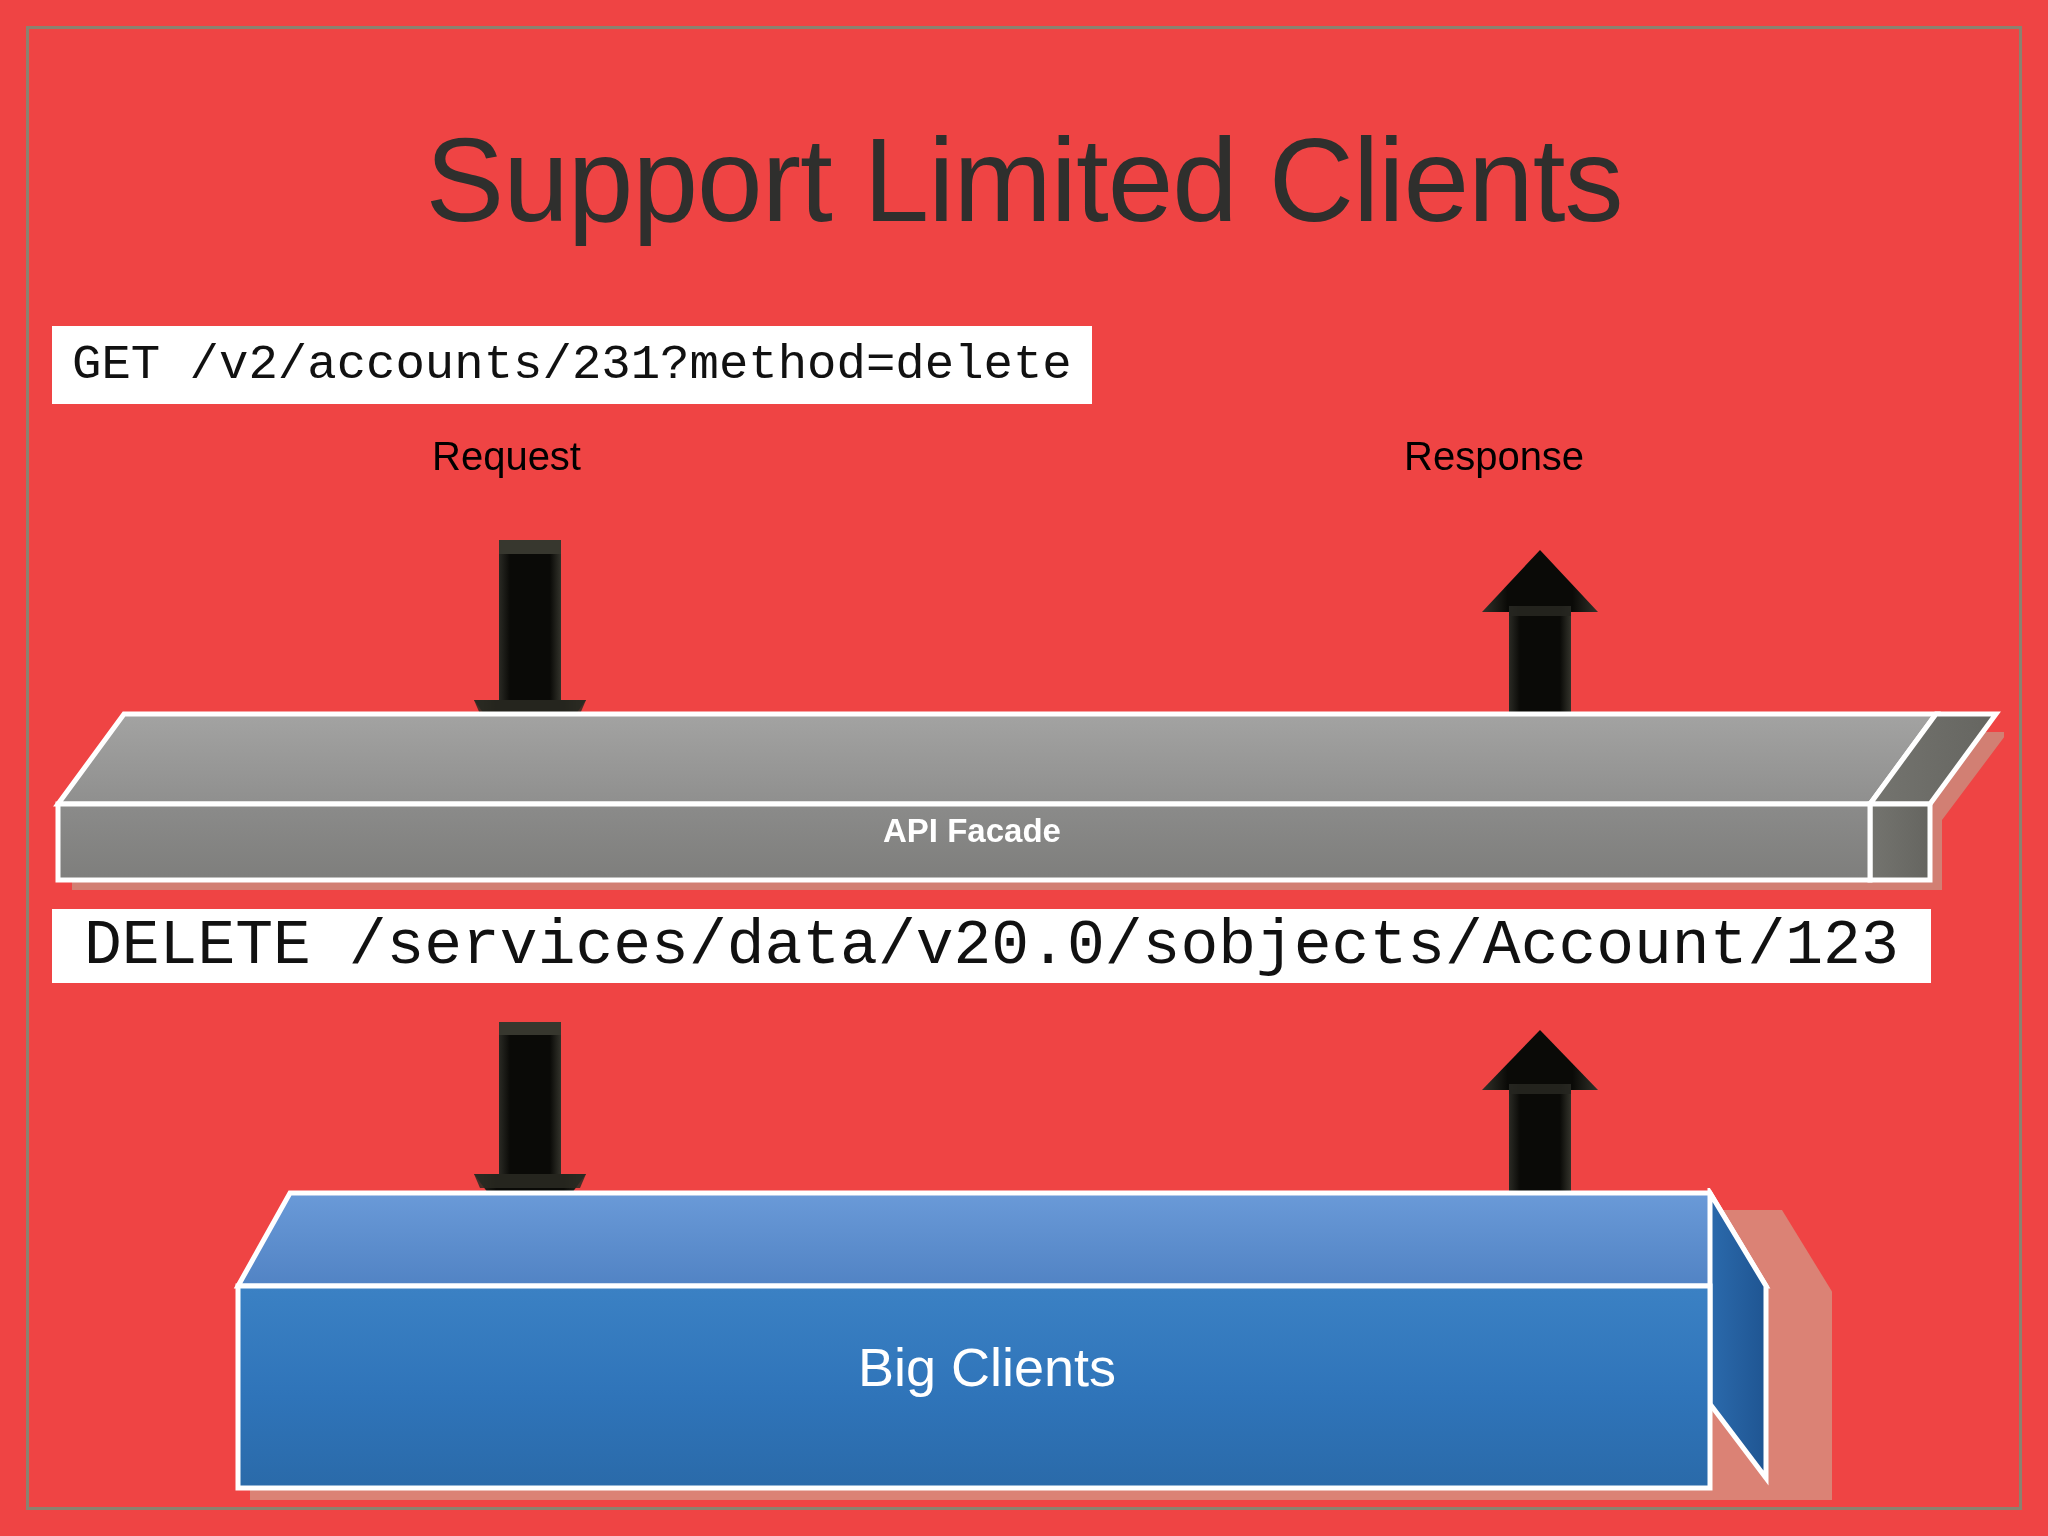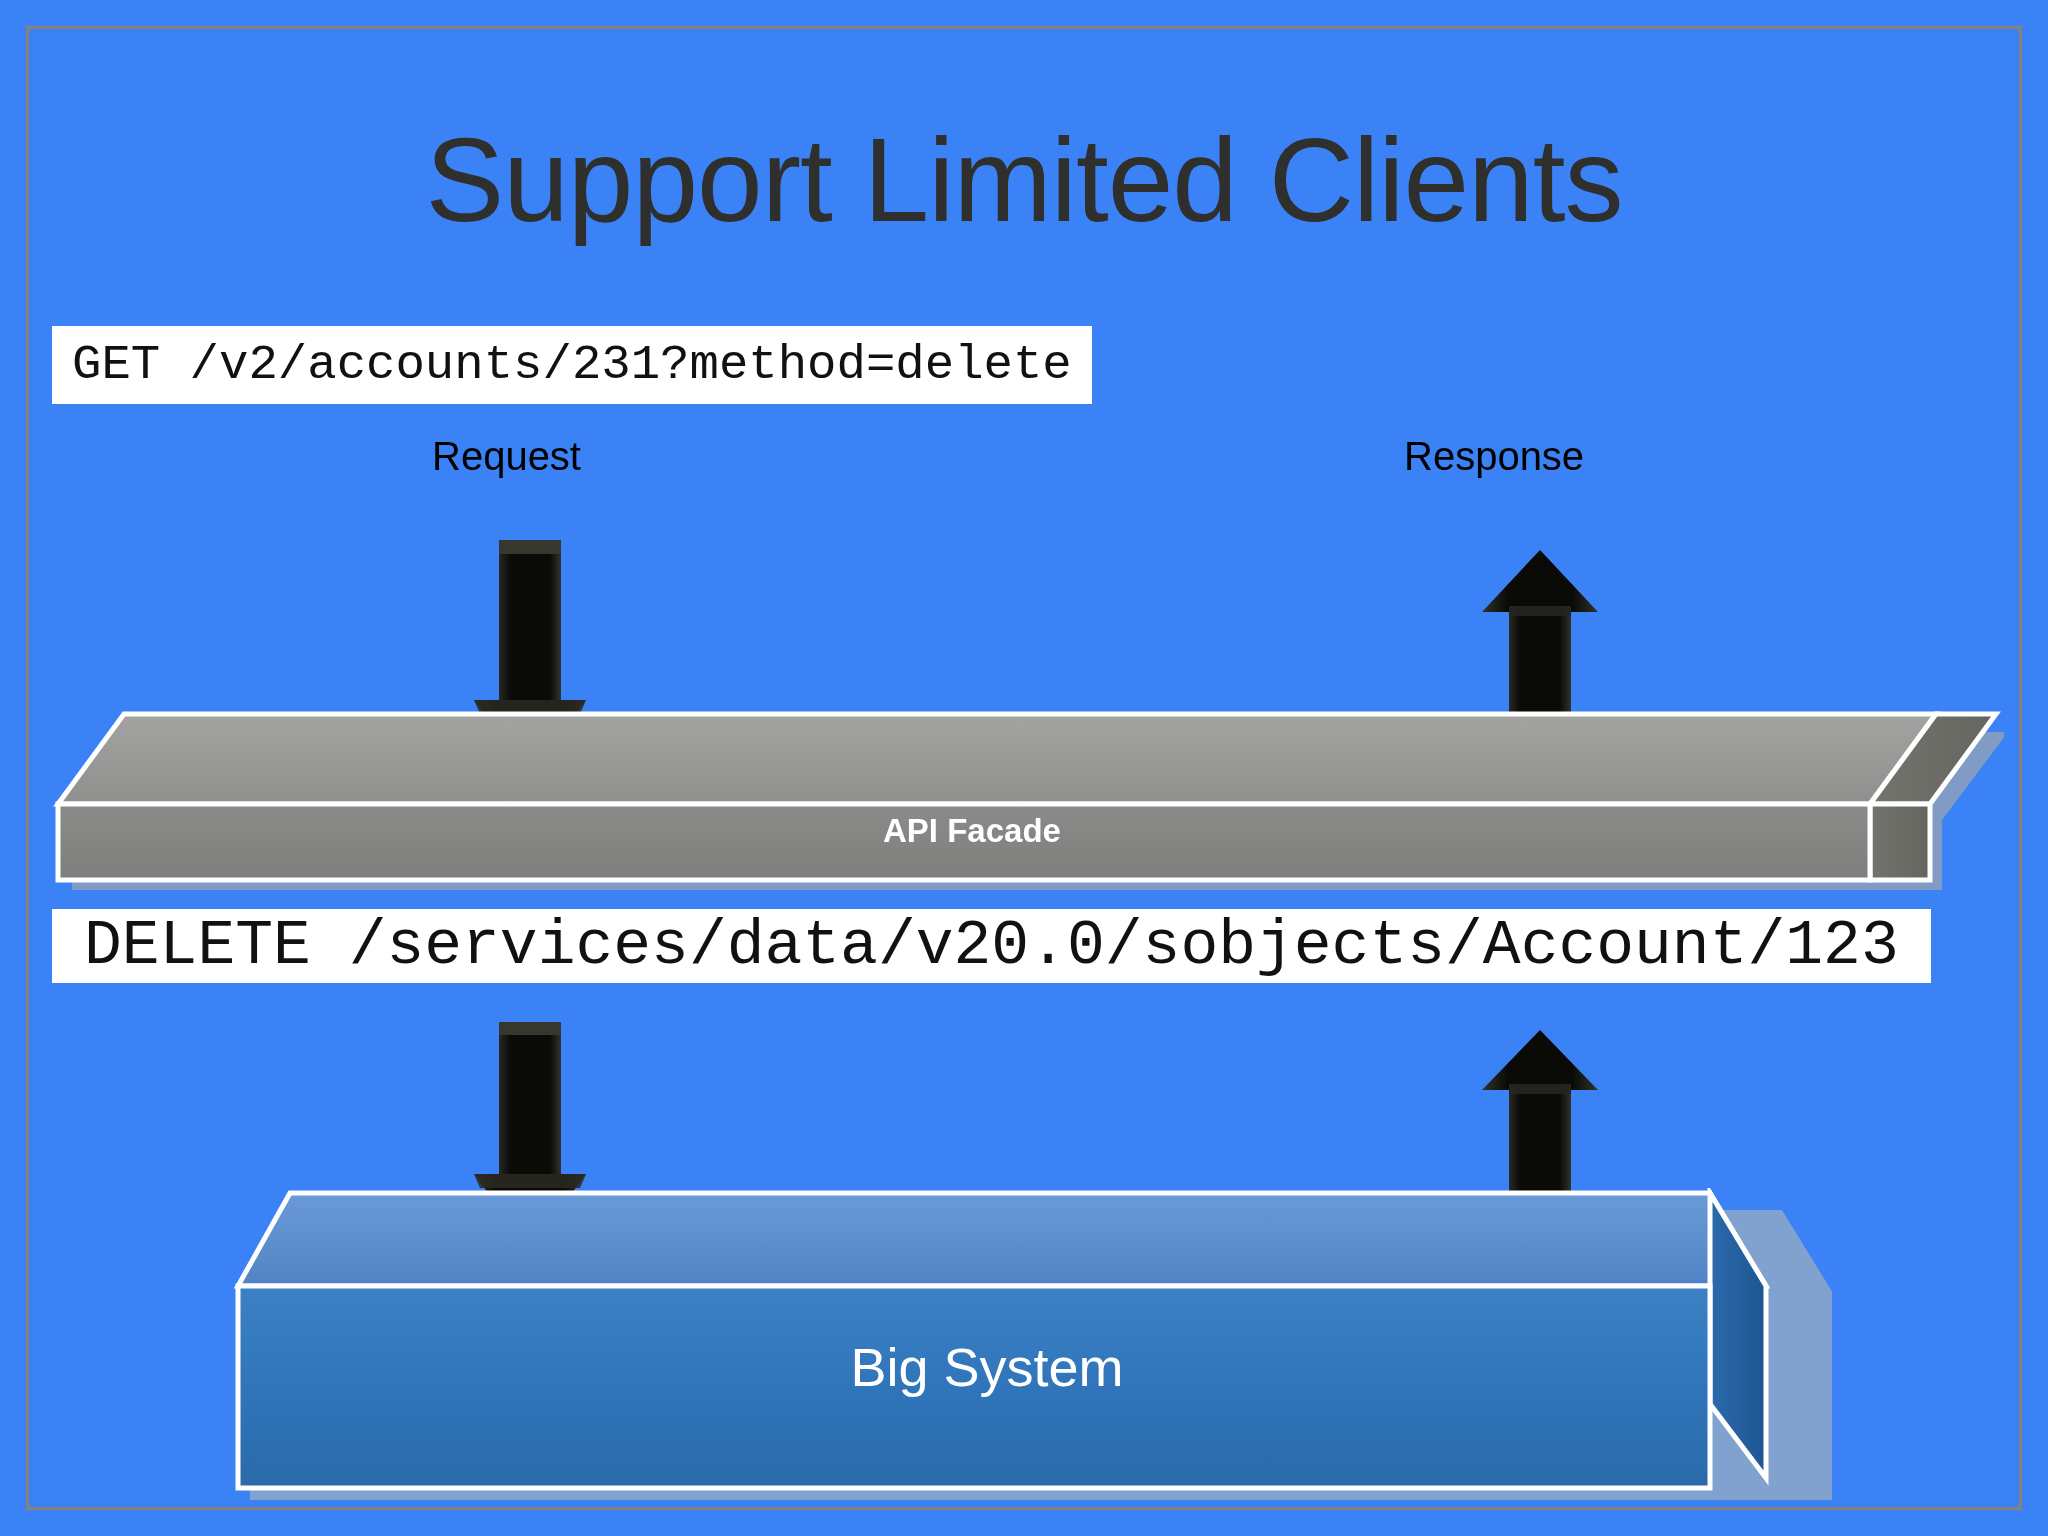--- a/index.html
+++ b/index.html
@@ -12,21 +12,21 @@
     height: 1536px;
     overflow: hidden;
     font-family: "Liberation Sans", sans-serif;
   }
 
   
   #slide {
     position: relative;
     width: 2048px;
     height: 1536px;
-    background: #3b82f6;
+    background: #ef4444;
     box-sizing: border-box;
   }
   #slide-border {
     position: absolute;
     left: 26px;
     top: 26px;
     right: 26px;
     bottom: 26px;
     border: 3px solid #8a8270;
     pointer-events: none;
@@ -289,16 +289,16 @@
       </defs>
 
       <polygon points="8,100 62,12 1540,12 1594,100 1594,304 8,304" fill="#c8c0a6" opacity="0.5" transform="translate(10,10)"></polygon>
 
       <polygon points="58,5 1478,5 1534,98 6,98" fill="url(#bsTop)" stroke="#ffffff" stroke-width="5"></polygon>
 
       <polygon points="1478,5 1534,98 1534,290 1478,216" fill="url(#bsSide)" stroke="#ffffff" stroke-width="5"></polygon>
 
       <rect x="6" y="98" width="1472" height="202" fill="url(#bsFront)" stroke="#ffffff" stroke-width="5"></rect>
     </svg>
-    <div id="bigsystem-label">Big System</div>
+    <div id="bigsystem-label">Big Clients</div>
   </div>
 
 </div>
 
 </body></html>

